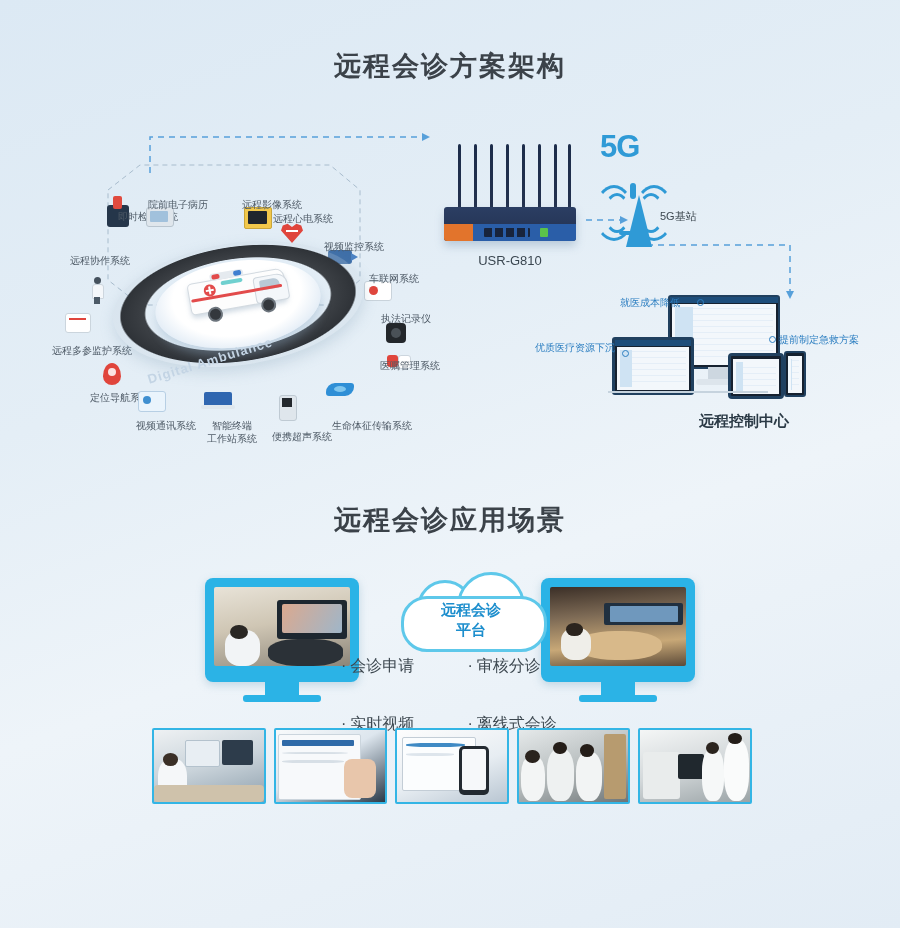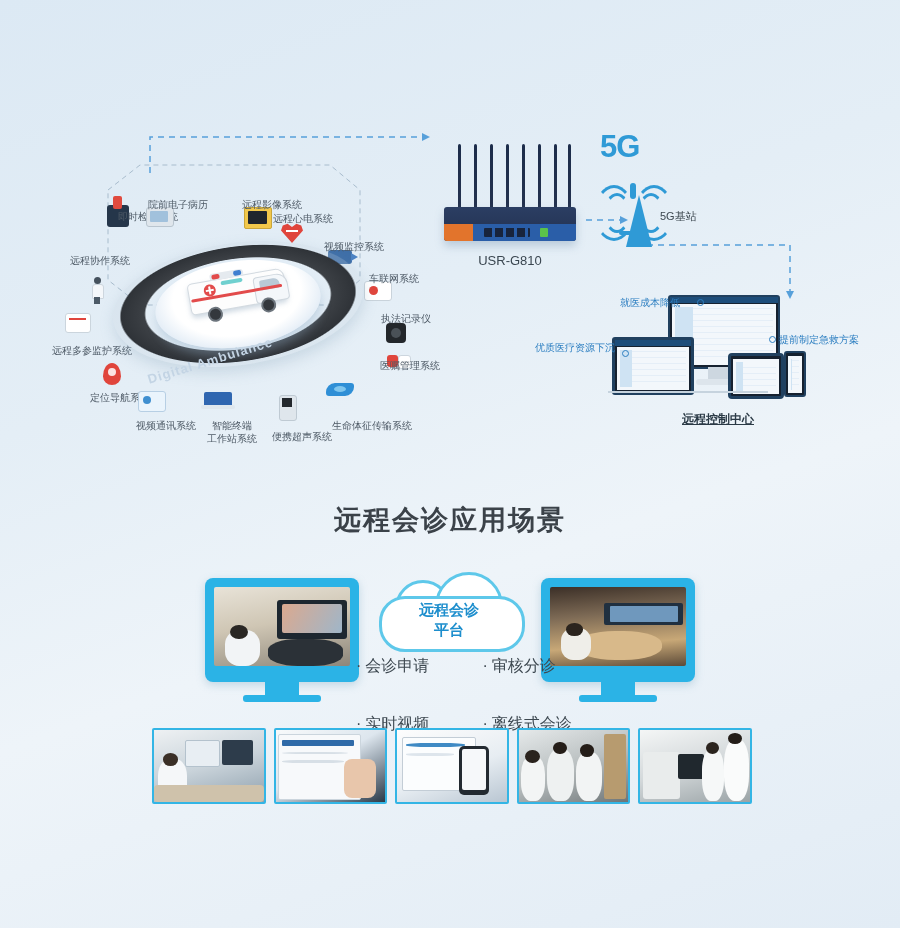--- a/index.html
+++ b/index.html
@@ -148,29 +148,29 @@
   .monitor{position:absolute;}
   .monitor .frame{position:absolute;left:0;top:0;width:100%;height:100%;
      background:#2bb3e6;border-radius:8px;box-shadow:0 3px 8px rgba(110,160,190,.35);}
   .monitor .shot{position:absolute;left:9px;top:9px;right:9px;bottom:16px;border-radius:2px;overflow:hidden;}
   .monitor .neck{position:absolute;left:50%;transform:translateX(-50%);bottom:-14px;width:34px;height:14px;background:#2bb3e6;}
   .monitor .foot{position:absolute;left:50%;transform:translateX(-50%);bottom:-20px;width:78px;height:7px;background:#2bb3e6;border-radius:3px;}
   #mon-left{left:205px;top:18px;width:154px;height:104px;}
   #mon-right{left:541px;top:18px;width:154px;height:104px;}
 
   
-  #cloud{position:absolute;left:379px;top:18px;width:140px;height:72px;}
+  #cloud{position:absolute;left:401px;top:18px;width:140px;height:72px;}
   .cloud-shape{position:absolute;left:0;top:18px;width:140px;height:50px;background:#ffffff;border:3px solid #5ec8ea;border-radius:26px;}
   .cloud-b1{position:absolute;left:16px;top:2px;width:50px;height:50px;background:#fff;border:3px solid #5ec8ea;border-radius:50%;}
   .cloud-b2{position:absolute;left:56px;top:-6px;width:62px;height:62px;background:#fff;border:3px solid #5ec8ea;border-radius:50%;}
   .cloud-mask{position:absolute;left:8px;top:22px;width:124px;height:40px;background:#fff;border-radius:20px;}
   .cloud-txt{position:absolute;left:0;top:22px;width:140px;text-align:center;
      font-size:15px;font-weight:bold;color:#1d8ecd;line-height:1.35;z-index:3;}
 
-  #bullets{position:absolute;left:356px;top:96px;width:216px;
+  #bullets{position:absolute;left:341px;top:96px;width:216px;
      display:grid;grid-template-columns:1fr 1fr;row-gap:5px;column-gap:8px;gap:37px;}
   #bullets span{font-size:16px;color:#3d4850;white-space:nowrap;}
   #bullets span:before{content:"·";margin-right:4px;color:#3d4850;}
 
   
   #thumbs{position:absolute;left:152px;top:168px;width:600px;display:flex;gap:8px;}
   .thumb{width:112px;height:72px;border:2px solid #33b5e5;border-radius:2px;overflow:hidden;position:relative;background:#dde8f1;}
   #captions{position:absolute;left:152px;top:252px;width:600px;display:flex;gap:8px;}
   .cap{width:112px;text-align:center;font-size:15px;color:#3d4850;line-height:1.3;}
 
@@ -182,20 +182,21 @@
   .ph-white{background:linear-gradient(160deg,#fdfdfd 0%,#e7edf2 55%,#b9c6d2 100%);}
   .ph-lab{background:linear-gradient(160deg,#e5e9ea 0%,#b9bfc0 50%,#6d7476 100%);}
   .ph-ward{background:linear-gradient(165deg,#f4f6f6 0%,#d3d8da 50%,#9aa3a6 100%);}
   .blob{position:absolute;border-radius:40%;}
 </style>
 </head>
 <body>
 
 <div class="page">
 
+  <div class="section-title" id="title-arch">远程会诊方案架构</div>
 
   <div id="arch">
 
     <svg width="900" height="390" style="position:absolute;left:0;top:0">
       <polyline points="108,95 140,70 330,70 360,95 360,185 330,210 140,210 108,185 108,95" fill="none" stroke="#a8bccd" stroke-width="1" stroke-dasharray="5,4"></polyline>
 
       <path d="M150,78 L150,42 L430,42" fill="none" stroke="#57a0da" stroke-width="1.5" stroke-dasharray="6,5"></path>
       <polygon points="430,42 422,38 422,46" fill="#57a0da"></polygon>
 
       <path d="M586,125 L626,125" fill="none" stroke="#57a0da" stroke-width="1.5" stroke-dasharray="6,5"></path>
@@ -346,21 +347,21 @@
             <span class="gridbits"></span>
           </span>
       </div>
       <div class="scr" id="scr-phone">
         <span class="inner" style="top:3px">
             <span class="gridbits"></span>
           </span>
       </div>
       <span class="shelf"></span>
     </div>
-    <div class="lbl ctr" style="left:718px;top:317px;font-size:12px;font-weight:bold;color:#2b3a46;text-decoration:underline;">远程控制中心</div>
+    <div class="lbl ctr" style="left:744px;top:317px;font-size:15px;font-weight:bold;color:#2b3a46;">远程控制中心</div>
 
     <div class="lbl blue" style="left:620px;top:202px;text-align:center;">就医成本降低</div>
     <div style="position:absolute;left:697px;top:204px;width:5px;height:5px;border:1px solid #2d7fc1;border-radius:50%;"></div>
 
     <div class="lbl blue" style="left:779px;top:239px;">提前制定急救方案</div>
     <div style="position:absolute;left:769px;top:241px;width:5px;height:5px;border:1px solid #2d7fc1;border-radius:50%;"></div>
 
     <div class="lbl blue" style="left:535px;top:247px;">优质医疗资源下沉</div>
     <div style="position:absolute;left:622px;top:255px;width:5px;height:5px;border:1px solid #2d7fc1;border-radius:50%;"></div>
   </div>

